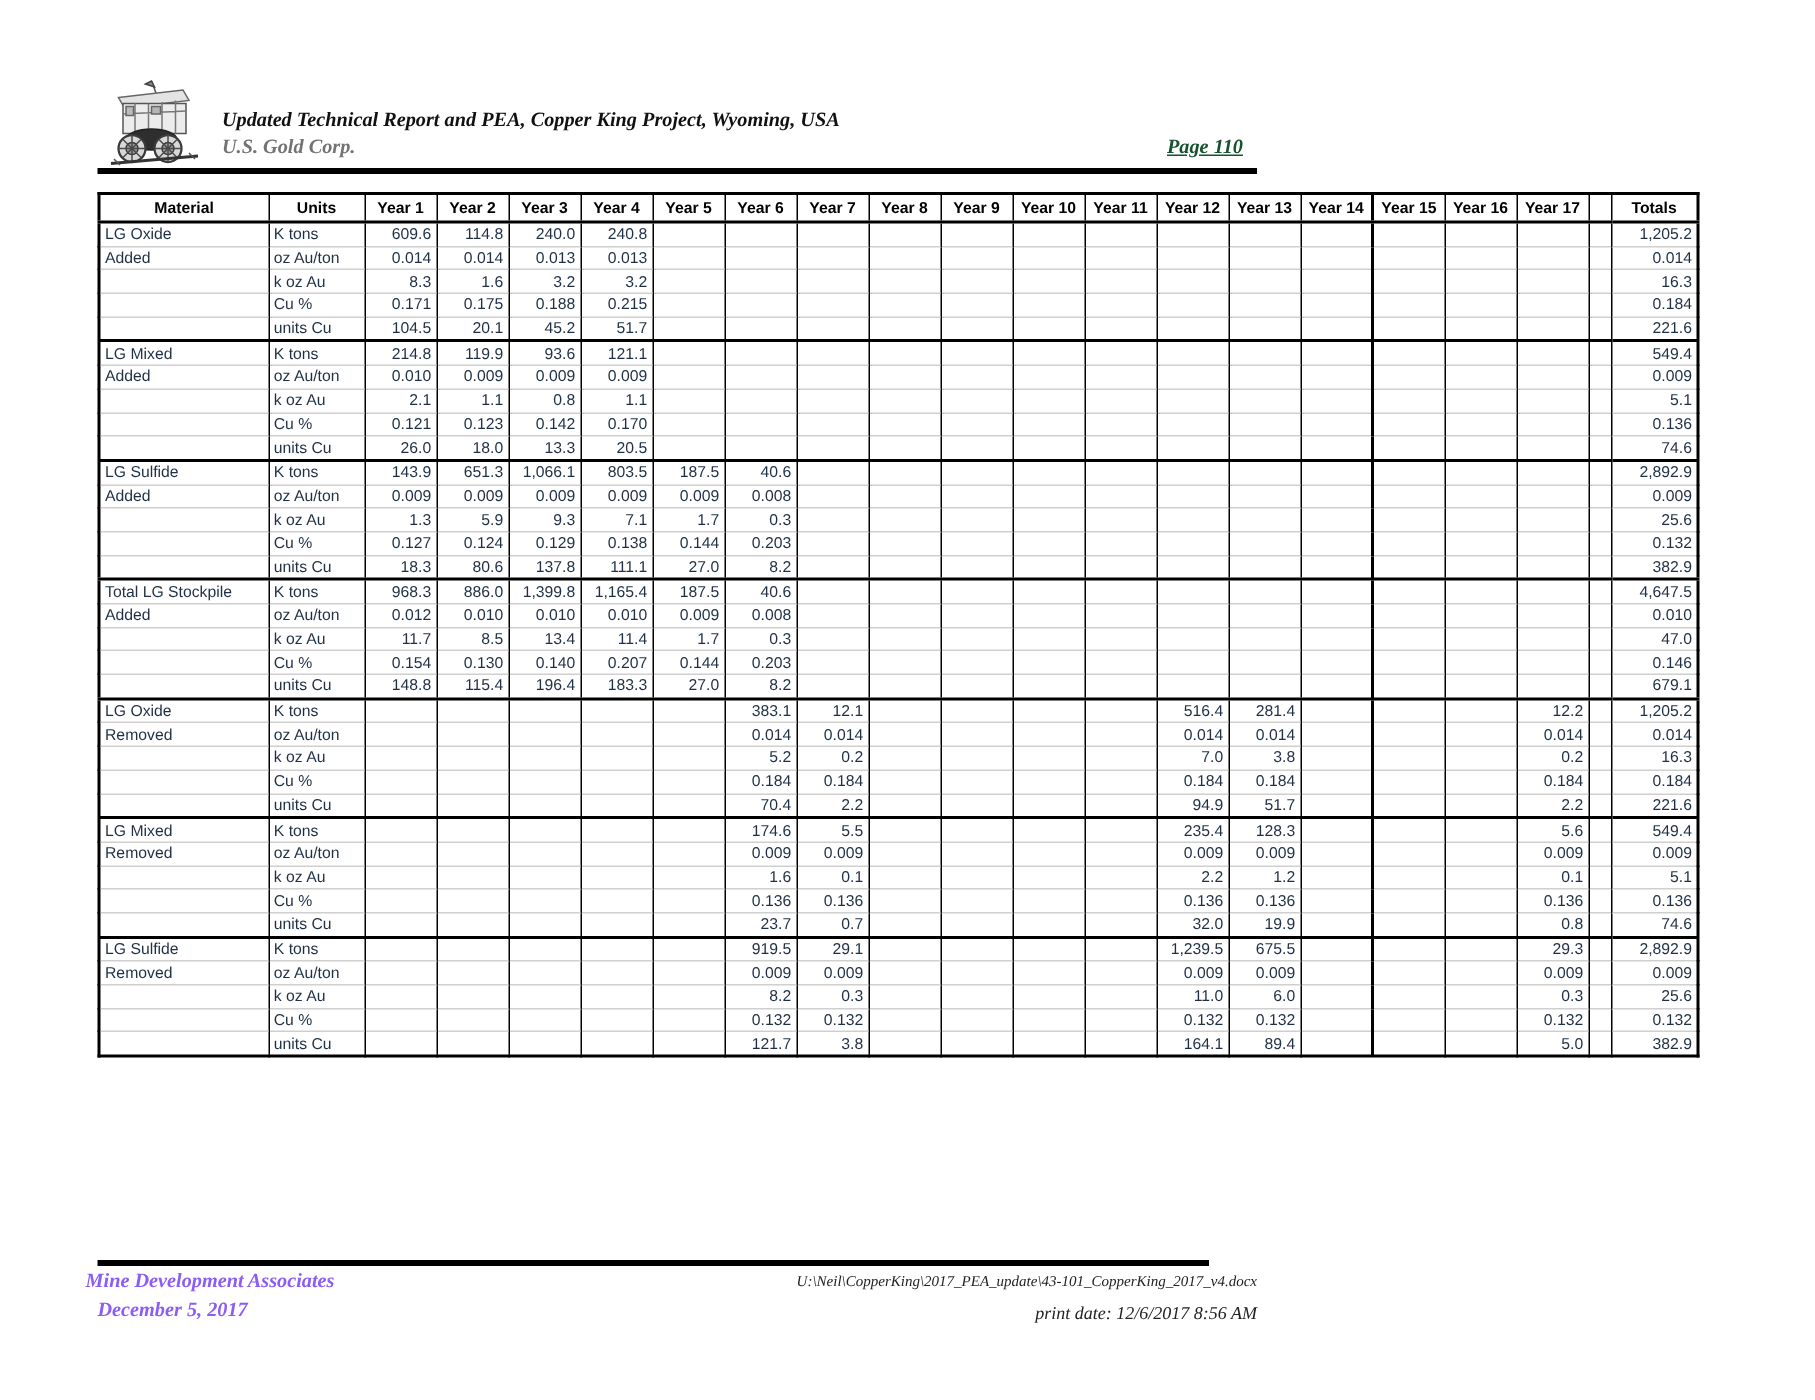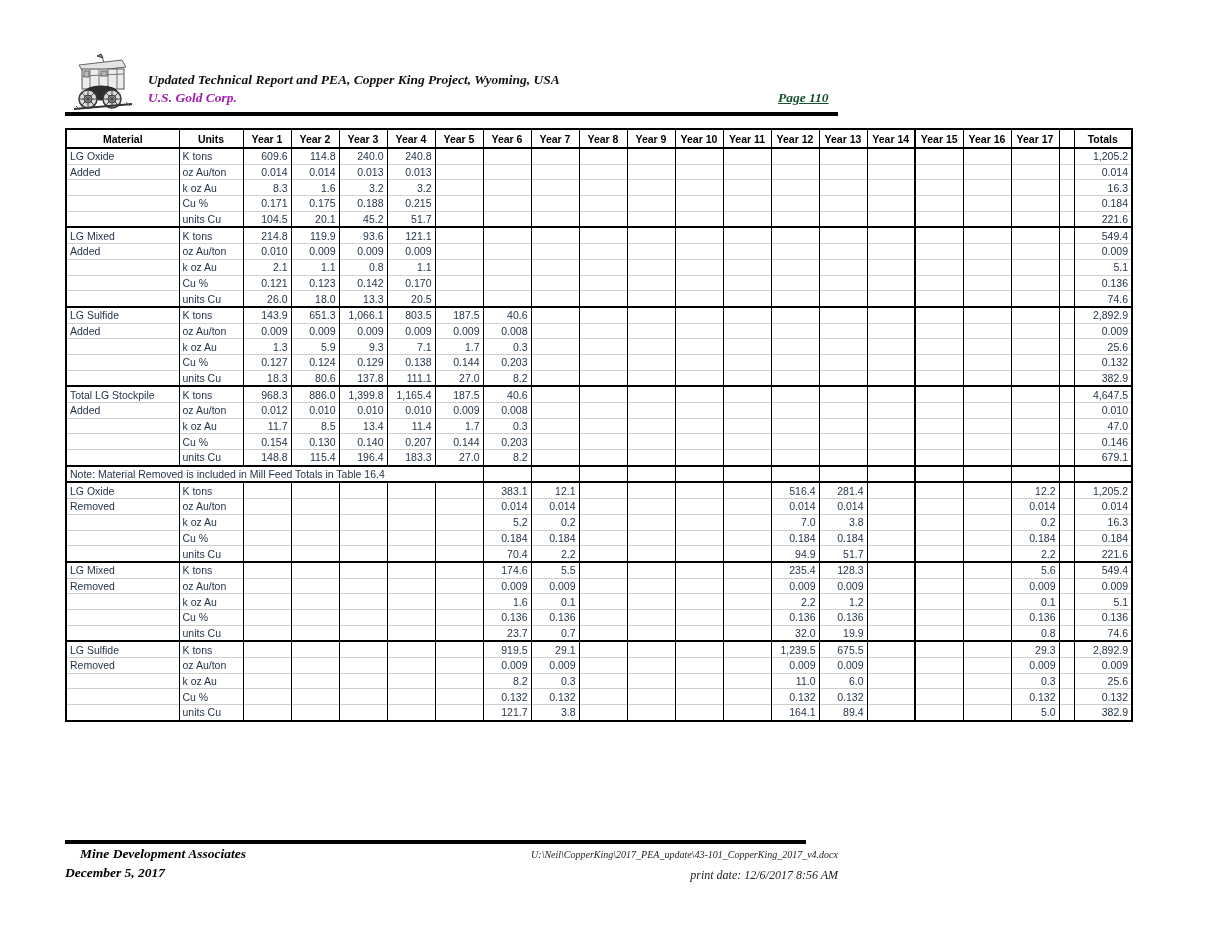--- a/index.html
+++ b/index.html
@@ -2,42 +2,42 @@
 <html><head>
 <meta charset="utf-8">
 <style>
   html,body{margin:0;padding:0;background:#ffffff;}
   .page{position:relative;width:1210px;height:933px;background:#ffffff;overflow:hidden;
         font-family:"Liberation Sans",sans-serif;border-radius:30px;}
 
   
   .logo{position:absolute;left:70px;top:52px;width:66px;height:60px;}
   .title1{position:absolute;left:148px;top:72px;font:italic bold 13.5px "Liberation Serif",serif;color:#111;}
-  .title2{position:absolute;left:148px;top:90px;font:italic bold 13.5px "Liberation Serif",serif;color:#a21caf;}
+  .title2{position:absolute;left:148px;top:90px;font:italic bold 13.5px "Liberation Serif",serif;color:#737373;}
   .pageno{position:absolute;left:778px;top:90px;font:italic bold 13.5px "Liberation Serif",serif;color:#14532d;text-decoration:underline;}
   .hrule{position:absolute;left:65px;top:112px;width:773px;height:4px;background:#000;}
 
   
   table.stk{position:absolute;left:65px;top:128px;width:1066px;border-collapse:collapse;
             table-layout:fixed;border:2.5px solid #000;padding-left:48px;}
   table.stk th{height:17px;padding:0 2px;font:bold 10.5px "Liberation Sans",sans-serif;color:#000;
             text-align:center;border-left:1px solid #000;border-right:1px solid #000;
             border-bottom:2px solid #000;background:#fff;overflow:hidden;white-space:nowrap;}
   table.stk td{height:14.7px;line-height:14.7px;padding:0 3px;font:10.5px "Liberation Sans",sans-serif;
             color:#1f3045;border-left:1px solid #000;border-right:1px solid #000;
             border-top:1px solid #cfcfcf;overflow:hidden;white-space:nowrap;background:#fff;}
   table.stk tr.bs td{border-top:2px solid #000;}
   table.stk .tl{border-left:2.5px solid #000;}
   table.stk .num{text-align:right;}
   table.stk .lab{text-align:left;}
 
   
   .frule{position:absolute;left:65px;top:840px;width:741px;height:4px;background:#000;}
-  .fleft1{position:absolute;left:80px;top:846px;font:italic bold 13.5px "Liberation Serif",serif;color:#000000;}
-  .fleft2{position:absolute;left:65px;top:865px;font:italic bold 13.5px "Liberation Serif",serif;color:#000000;}
+  .fleft1{position:absolute;left:57px;top:846px;font:italic bold 13.5px "Liberation Serif",serif;color:#8b5cf6;}
+  .fleft2{position:absolute;left:65px;top:865px;font:italic bold 13.5px "Liberation Serif",serif;color:#8b5cf6;}
   .fright{position:absolute;left:438px;top:849px;width:400px;text-align:right;
           font:italic 10px "Liberation Serif",serif;color:#222;}
   .fright .pd{margin-top:8px;font-size:12px;}
 </style>
 </head>
 <body>
 
 <div class="page">
 
   <svg class="logo" viewBox="0 0 66 60">
@@ -570,37 +570,20 @@
           <td class="num"></td>
           <td class="num"></td>
           <td class="num"></td>
           <td class="num tl"></td>
           <td class="num"></td>
           <td class="num"></td>
           <td></td>
           <td class="num">679.1</td>
         </tr>
         <tr class="bs">
-          <td colspan="7" class="lab">Note: Material Removed is included in Mill Feed Totals in Table 16.4</td>
-          <td></td>
-          <td></td>
-          <td></td>
-          <td></td>
-          <td></td>
-          <td></td>
-          <td></td>
-          <td></td>
-          <td></td>
-          <td class="tl"></td>
-          <td></td>
-          <td></td>
-          <td></td>
-          <td></td>
-        </tr>
-        <tr class="bs">
           <td class="lab">LG Oxide</td>
           <td class="lab">K tons</td>
           <td class="num"></td>
           <td class="num"></td>
           <td class="num"></td>
           <td class="num"></td>
           <td class="num"></td>
           <td class="num">383.1</td>
           <td class="num">12.1</td>
           <td class="num"></td>

